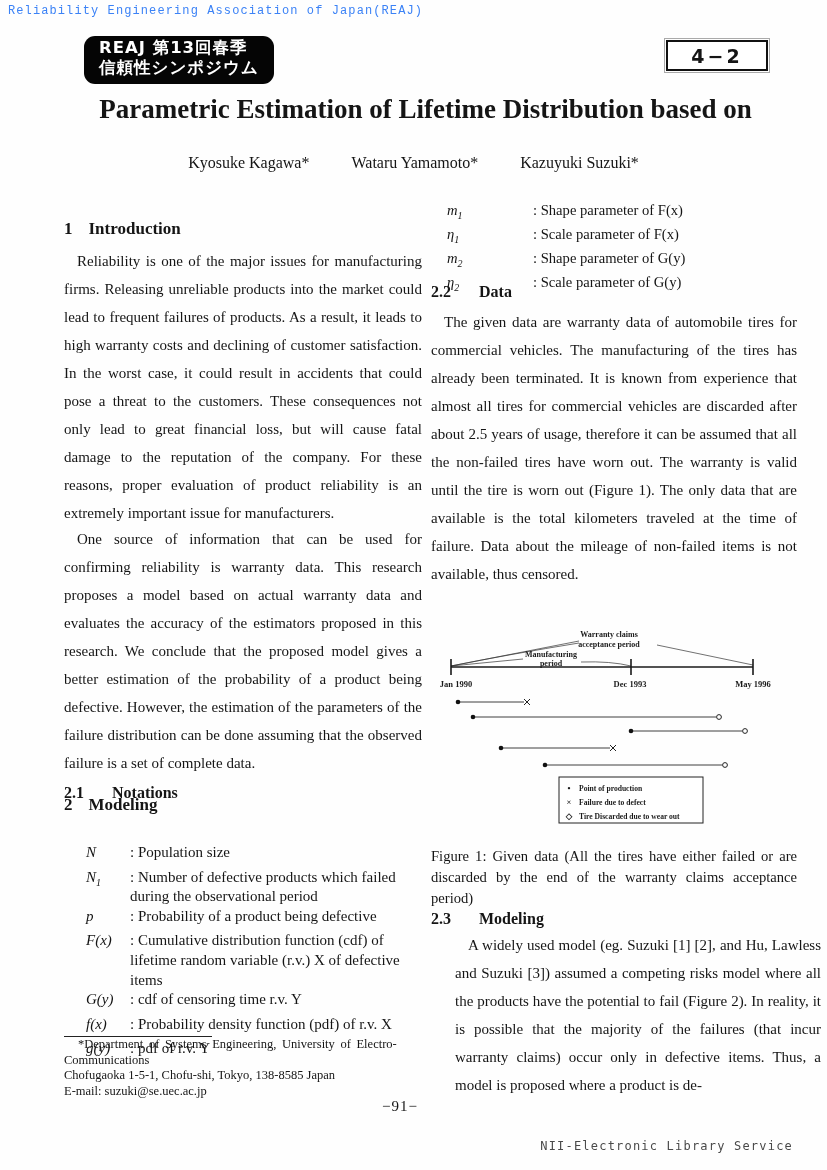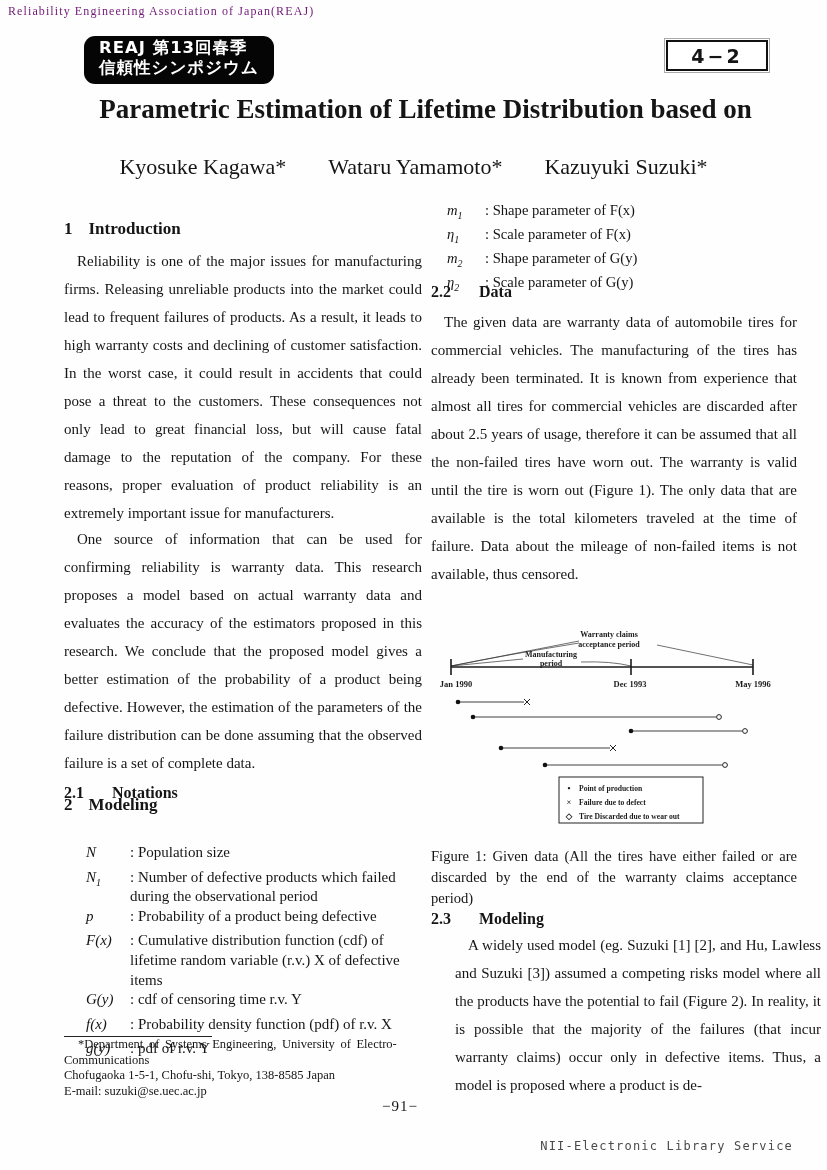--- a/index.html
+++ b/index.html
@@ -1,54 +1,54 @@
 <!DOCTYPE html>
 <html><head>
 <meta charset="utf-8">
 <style>
   html,body{margin:0;padding:0;background:#e8e8e8;}
   .page{position:relative;width:827px;height:1170px;background:#fefefe;overflow:hidden;
         font-family:"Liberation Serif",serif;color:#151515;margin:0 auto;}
 
-  .scan-header{position:absolute;left:8px;top:4px;font-family:Liberation Serif, serif;
-        font-size:12px;letter-spacing:1.1px;color:#701a75;white-space:nowrap;}
+  .scan-header{position:absolute;left:8px;top:4px;font-family:Liberation Mono, monospace;
+        font-size:12px;letter-spacing:1.1px;color:#3b82f6;white-space:nowrap;}
 
   .badge{position:absolute;left:84px;top:36px;background:#050505;color:#fff;border-radius:11px;
         padding:2px 15px 6px;font-family:"DejaVu Sans",sans-serif;font-weight:bold;
         font-size:16.5px;line-height:20px;letter-spacing:1px;white-space:nowrap;}
 
   .session-box{position:absolute;left:666px;top:40px;width:98px;height:27px;border:2px solid #111;
         outline:1px solid #aaa;outline-offset:1px;display:flex;align-items:center;justify-content:center;
         background:#fff;font-family:"DejaVu Sans",sans-serif;font-weight:bold;font-size:19px;letter-spacing:3px;}
 
   .title{position:absolute;left:12px;top:94px;width:827px;text-align:center;margin:0;
         font-size:27px;font-weight:bold;line-height:30px;}
   .title span{display:block;}
 
   .authors{position:absolute;left:0;top:154px;width:827px;display:flex;justify-content:center;
-        gap:42px;font-size:22px;}
+        gap:42px;font-size:16px;}
 
   .blk{position:absolute;margin:0;}
   .col-l{left:64px;width:358px;}
   .col-r{left:431px;width:366px;}
 
   h2.sec,h3.sec{font-weight:bold;margin:0;display:flex;}
   h2.sec{font-size:17px;}
   h3.sec{font-size:16px;}
   .hnum{margin-right:16px;}
   .hnum3{margin-right:28px;}
 
   .para{font-size:15px;line-height:28px;text-align:justify;text-indent:13px;}
 
   .nlist{font-size:15px;}
   .nrow{display:flex;line-height:19.6px;}
   .nterm{flex:0 0 44px;margin-left:22px;font-style:italic;}
   .ndef{flex:1;}
   .nlist2{font-size:14.6px;}
-  .nrow2{display:flex;line-height:18px;}
+  .nrow2{display:flex;line-height:18px;gap:48px;}
   .nterm2{flex:0 0 38px;margin-left:16px;font-style:italic;}
   sub{font-size:10px;}
 
   .caption{font-size:14.6px;line-height:21px;text-align:justify;}
 
   .footnote{font-size:12.5px;line-height:15.5px;padding-top:6px;}
   .footnote-rule{width:148px;border-top:1.3px solid #222;}
   .fn-indent{text-indent:14px;word-spacing:2.5px;}
 
   .pageno{position:absolute;left:352px;top:1098px;width:96px;text-align:center;font-size:15px;letter-spacing:1px;}

